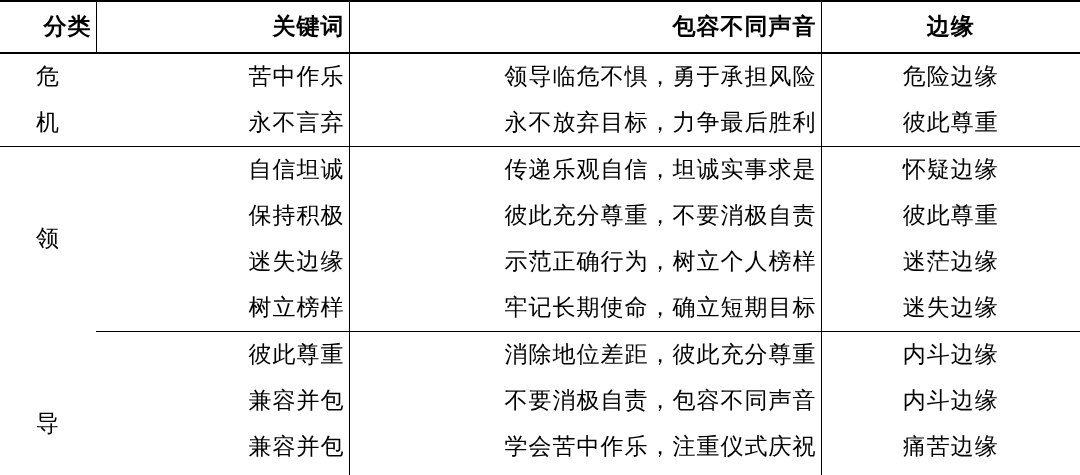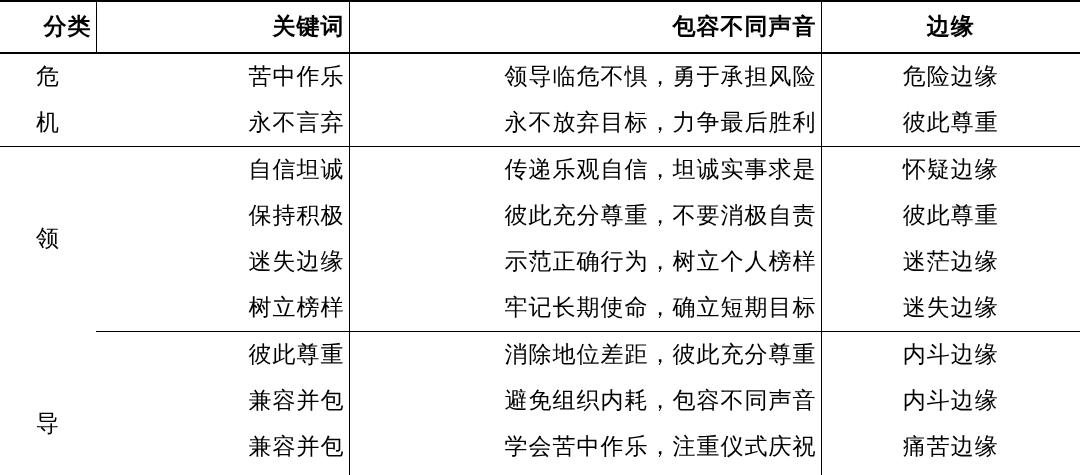--- a/index.html
+++ b/index.html
@@ -126,21 +126,21 @@
       </tr>
 
       <tr>
         <td class="cat" rowspan="4">导</td>
         <td class="vsep">彼此尊重</td>
         <td class="vsep">消除地位差距，彼此充分尊重</td>
         <td>内斗边缘</td>
       </tr>
       <tr>
         <td class="vsep">兼容并包</td>
-        <td class="vsep">避免组织内耗，包容不同声音</td>
+        <td class="vsep">不要消极自责，包容不同声音</td>
         <td>内斗边缘</td>
       </tr>
       <tr>
         <td class="vsep">兼容并包</td>
         <td class="vsep">学会苦中作乐，注重仪式庆祝</td>
         <td>痛苦边缘</td>
       </tr>
       <tr class="last-row">
         <td class="vsep">团队一体</td>
         <td class="vsep">强化团队观念，强调命运一体</td>

